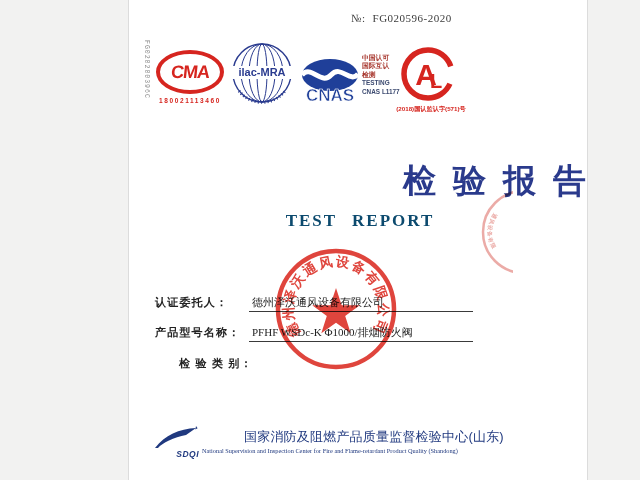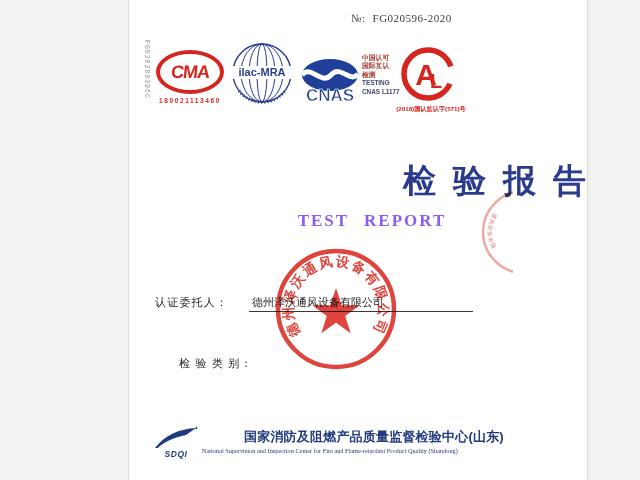--- a/index.html
+++ b/index.html
@@ -30,41 +30,41 @@
   .cnas-lines{left:233px;top:54px;line-height:8.4px;white-space:nowrap;}
   .cnas-lines .cn{font-size:6.8px;font-weight:bold;color:#a8382f;}
   .cnas-lines .en{font-size:6.4px;font-weight:bold;color:#3c4a70;}
   .cal-svg{left:270px;top:45px;}
   .cal-caption{left:250px;top:105px;width:104px;text-align:center;font-size:6.2px;color:#d6251f;
                font-weight:bold;white-space:nowrap;}
 
   
   .title-cn{left:0;top:159px;width:100%;text-align:right;font-size:33px;font-weight:bold;
             color:#2a3a8c;letter-spacing:17px;text-indent:17px;margin-left:16px;}
-  .title-en{left:12px;top:211px;width:100%;text-align:center;font-family:"Liberation Serif",serif;
-            font-size:17px;font-weight:bold;color:#8b5cf6;letter-spacing:2px;word-spacing:9px;text-indent:4px;}
+  .title-en{left:0;top:211px;width:100%;text-align:center;font-family:"Liberation Serif",serif;
+            font-size:17px;font-weight:bold;color:#0c4a6e;letter-spacing:2px;word-spacing:9px;text-indent:4px;}
 
   
   .field-row{left:26px;width:318px;height:18px;z-index:1;}
   .row-0{top:293px;} .row-1{top:323px;} .row-2{top:354px;margin-left:24px;}
-  .field-label{position:absolute;left:0;top:2px;font-size:11px;font-weight:normal;color:#222;
+  .field-label{position:absolute;left:0;top:2px;font-size:11px;font-weight:bold;color:#222;
                letter-spacing:1.2px;white-space:nowrap;}
   .field-line{position:absolute;left:94px;right:0;top:0;height:18px;border-bottom:1px solid #3a3a3a;
               font-family:"Liberation Serif",serif;font-size:11px;color:#222;line-height:19px;
               padding-left:3px;white-space:nowrap;overflow:hidden;}
 
   
   .seal-svg{left:142px;top:244px;z-index:5;opacity:.92;mix-blend-mode:multiply;}
   .edge-seal-svg{left:350px;top:185px;z-index:4;opacity:.5;mix-blend-mode:multiply;}
 
   
   .footer-logo{left:24px;top:426px;}
-  .footer-logo-text{left:24px;top:449px;width:46px;text-align:center;font-size:8.5px;font-style:italic;
+  .footer-logo-text{left:24px;top:449px;width:46px;text-align:right;font-size:8.5px;font-style:italic;
                     font-weight:900;color:#20397f;letter-spacing:.5px;}
-  .footer-cn{left:72px;top:428px;font-size:13px;font-weight:bold;color:#20397f;letter-spacing:.2px;white-space:nowrap;padding-left:43px;}
+  .footer-cn{left:72px;top:428px;font-size:13px;font-weight:normal;color:#20397f;letter-spacing:.2px;white-space:nowrap;padding-left:43px;}
   .footer-en{left:73px;top:447px;font-family:"Liberation Serif",serif;font-size:6.3px;color:#20397f;white-space:nowrap;}
 </style>
 </head>
 <body>
 
 <div id="stage">
   <div id="page">
 
     <div class="abs report-no">
       <span class="no-label">№:</span><span>FG020596-2020</span>
@@ -110,20 +110,24 @@
     </svg>
     <div class="abs cal-caption">(2018)国认监认字(571)号</div>
 
     <div class="abs title-cn">检验报告</div>
     <div class="abs title-en">TEST REPORT</div>
 
     <div class="abs field-row row-0">
       <span class="field-label">认证委托人：</span>
       <span class="field-line">德州泽沃通风设备有限公司</span>
     </div>
+    <div class="abs field-row row-1">
+      <span class="field-label">产品型号名称：</span>
+      <span class="field-line">PFHF WSDc-K Φ1000/排烟防火阀</span>
+    </div>
     <div class="abs field-row row-2">
       <span class="field-label">检 验 类 别：</span>
     </div>
 
     <svg class="abs seal-svg" width="130" height="130" viewBox="0 0 130 130">
       <circle cx="65" cy="65" r="58" fill="none" stroke="#dd352c" stroke-width="4.5"></circle>
       <path id="sealArc" d="M 31,91.5 A 43,43 0 1 1 99,91.5" fill="none"></path>
       <text font-size="13.5" font-weight="bold" letter-spacing="2" fill="#dd352c" font-family="Liberation Sans, sans-serif">
         <textPath href="#sealArc" startOffset="2">德州泽沃通风设备有限公司</textPath>
       </text>

